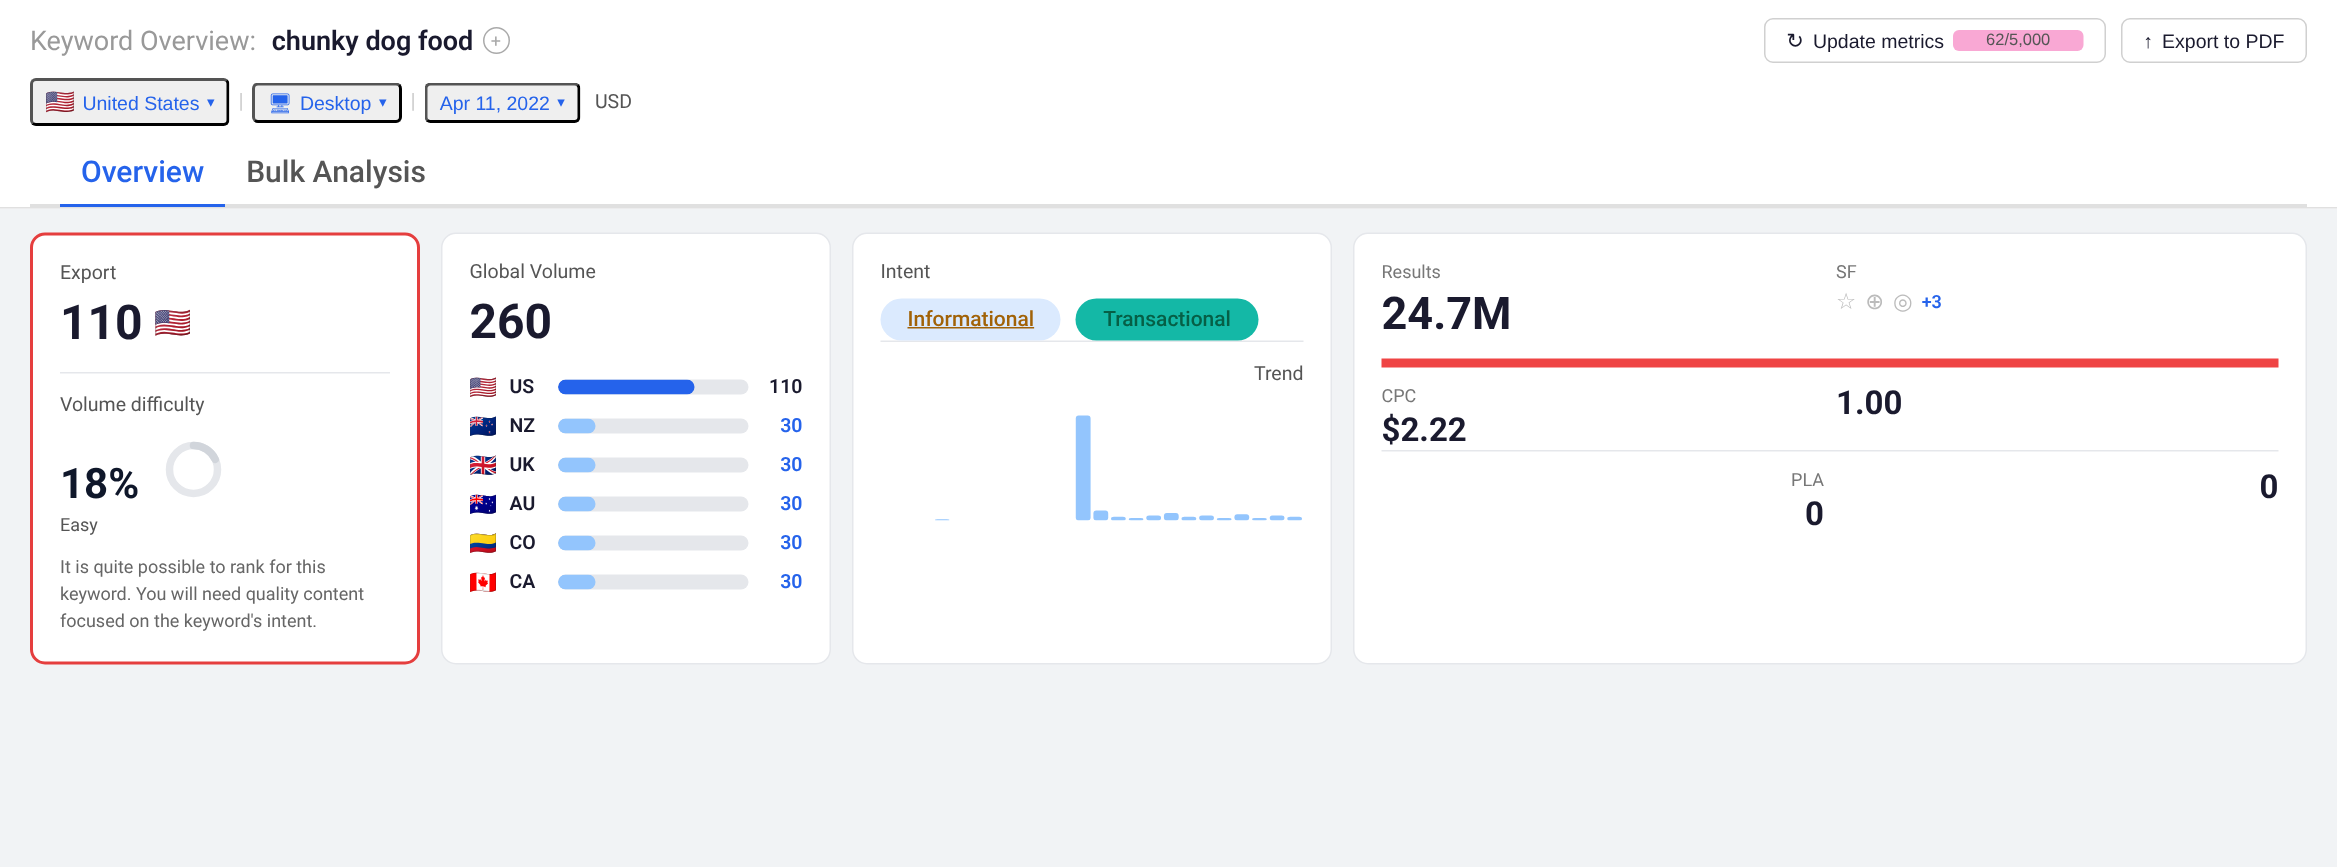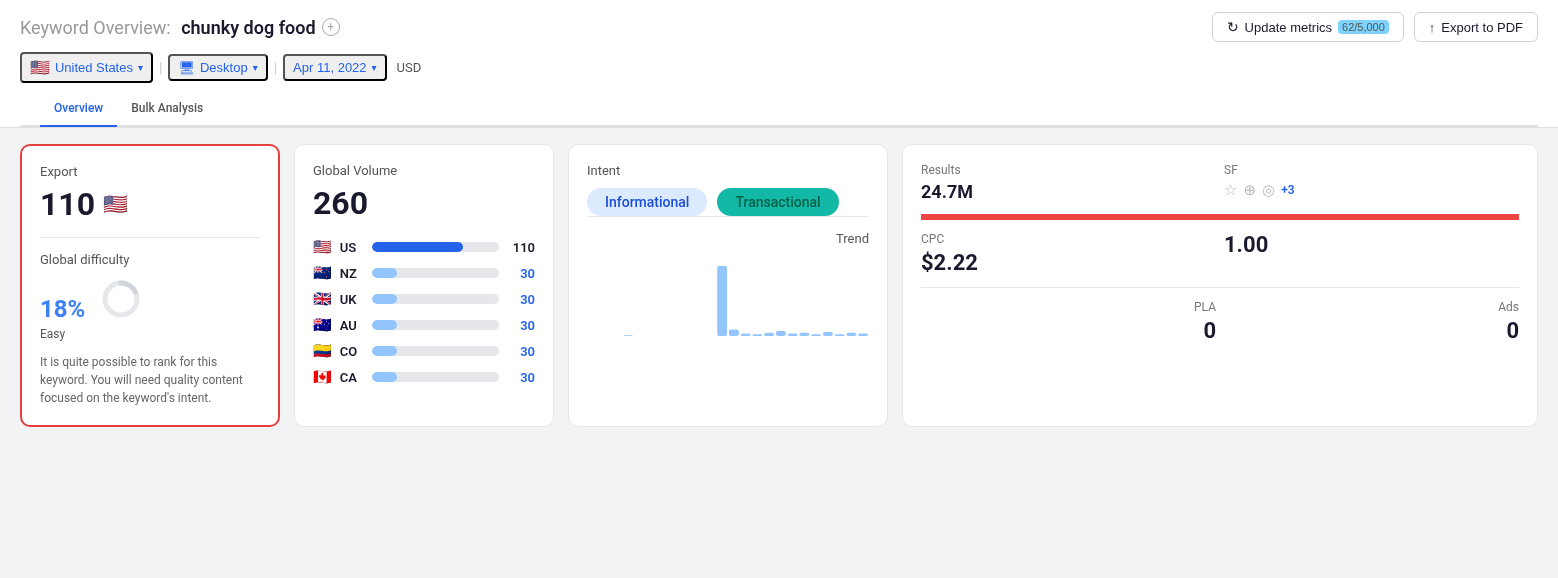--- a/index.html
+++ b/index.html
@@ -56,23 +56,23 @@
       padding: 6px 14px;
       border-radius: 6px;
       border: 1.5px solid #d0d0d0;
       background: #fff;
       font-size: 13px;
       color: #1a1a2e;
       cursor: pointer;
       font-weight: 500;
     }
     .btn .badge {
-      background: #7dd3fc;
+      background: #f9a8d4;
       border-radius: 4px;
-      padding: 1px 4px;
+      padding: 1px 22px;
       font-size: 11px;
       color: #555;
     }
     .header-filters {
       display: flex;
       align-items: center;
       gap: 4px;
       margin-bottom: 0;
       padding-bottom: 8px;
     }
@@ -97,21 +97,21 @@
     }
     .tabs {
       display: flex;
       gap: 0;
       background: #fff;
       padding: 0 20px;
       border-bottom: 2px solid #e0e0e0;
     }
     .tab {
       padding: 10px 14px;
-      font-size: 12px;
+      font-size: 20px;
       font-weight: 500;
       color: #555;
       cursor: pointer;
       border-bottom: 2.5px solid transparent;
       margin-bottom: -2px;
     }
     .tab.active {
       color: #2563eb;
       border-bottom: 2.5px solid #2563eb;
     }
@@ -163,23 +163,23 @@
       font-size: 13px;
       color: #555;
       margin-bottom: 8px;
     }
     .kd-value-row {
       display: flex;
       align-items: center;
       gap: 14px;
     }
     .kd-percent {
-      font-size: 24px;
+      font-size: 28px;
       font-weight: 700;
-      color: #3b82f6;
+      color: #0f172a;
       margin-top: 20px;
     }
     
     .donut-container {
       position: relative;
       width: 44px;
       height: 44px;
     }
     .donut-container svg {
       transform: rotate(-90deg);
@@ -238,21 +238,22 @@
       flex-wrap: wrap;
     }
     .intent-badge {
       padding: 6px 18px;
       border-radius: 20px;
       font-size: 14px;
       font-weight: 500;
     }
     .badge-info {
       background: #dbeafe;
-      color: #1d4ed8;
+      color: #a16207;
+      text-decoration: underline;
     }
     .badge-trans {
       background: #14b8a6;
       color: #065f46;
     }
     
     .trend-label {
       font-size: 13px;
       color: #555;
       margin-bottom: 10px;
@@ -262,21 +263,21 @@
       width: 100%;
       height: 80px;
     }
     .metric-block {}
     .metric-label {
       font-size: 12px;
       color: #777;
       margin-bottom: 4px;
     }
     .metric-value {
-      font-size: 18px;
+      font-size: 30px;
       font-weight: 700;
       color: #1a1a2e;
     }
     .metric-value-small {
       font-size: 22px;
       font-weight: 700;
       color: #1a1a2e;
     }
     .sf-icons {
       display: flex;
@@ -298,21 +299,21 @@
       grid-template-columns: 1fr 1fr;
       gap: 8px;
       padding-bottom: 12px;
       border-bottom: 6px solid #ef4444;
       margin-bottom: 12px;
     }
     .results-mid {
       display: grid;
       grid-template-columns: 1fr 1fr;
       gap: 8px;
-      padding-bottom: 12px;
+      padding-bottom: 0;
       border-bottom: 1px solid #e5e7eb;
       margin-bottom: 12px;
     }
     .results-bot {
       display: grid;
       grid-template-columns: 1fr 1fr;
       gap: 8px;
       text-align: right;
     }
     .trend-section {
@@ -381,21 +382,21 @@
 <div class="main-content">
 
   <div class="card card-volume">
     <div class="card-label">Export</div>
     <div class="card-value-large">
       <span>110</span>
       <span class="flag-emoji">🇺🇸</span>
     </div>
     <hr class="divider">
     <div class="kd-section">
-      <div class="kd-label">Global difficulty</div>
+      <div class="kd-label">Volume difficulty</div>
       <div class="kd-value-row">
         <span class="kd-percent">18%</span>
         <div class="donut-container">
           <svg width="44" height="44" viewBox="0 0 44 44">
             <circle cx="22" cy="22" r="16" fill="none" stroke="#e5e7eb" stroke-width="5"></circle>
             <circle cx="22" cy="22" r="16" fill="none" stroke="#d1d5db" stroke-width="5" stroke-dasharray="18 82" stroke-linecap="round"></circle>
           </svg>
         </div>
       </div>
       <div class="easy-label">Easy</div>
@@ -513,19 +514,18 @@
       <div class="metric-block">
         <div class="metric-value-small">1.00</div>
       </div>
     </div>
     <div class="results-bot">
       <div class="metric-block">
         <div class="metric-label">PLA</div>
         <div class="metric-value-small">0</div>
       </div>
       <div class="metric-block">
-        <div class="metric-label">Ads</div>
         <div class="metric-value-small">0</div>
       </div>
     </div>
   </div>
 
 </div>
 
 </body></html>

